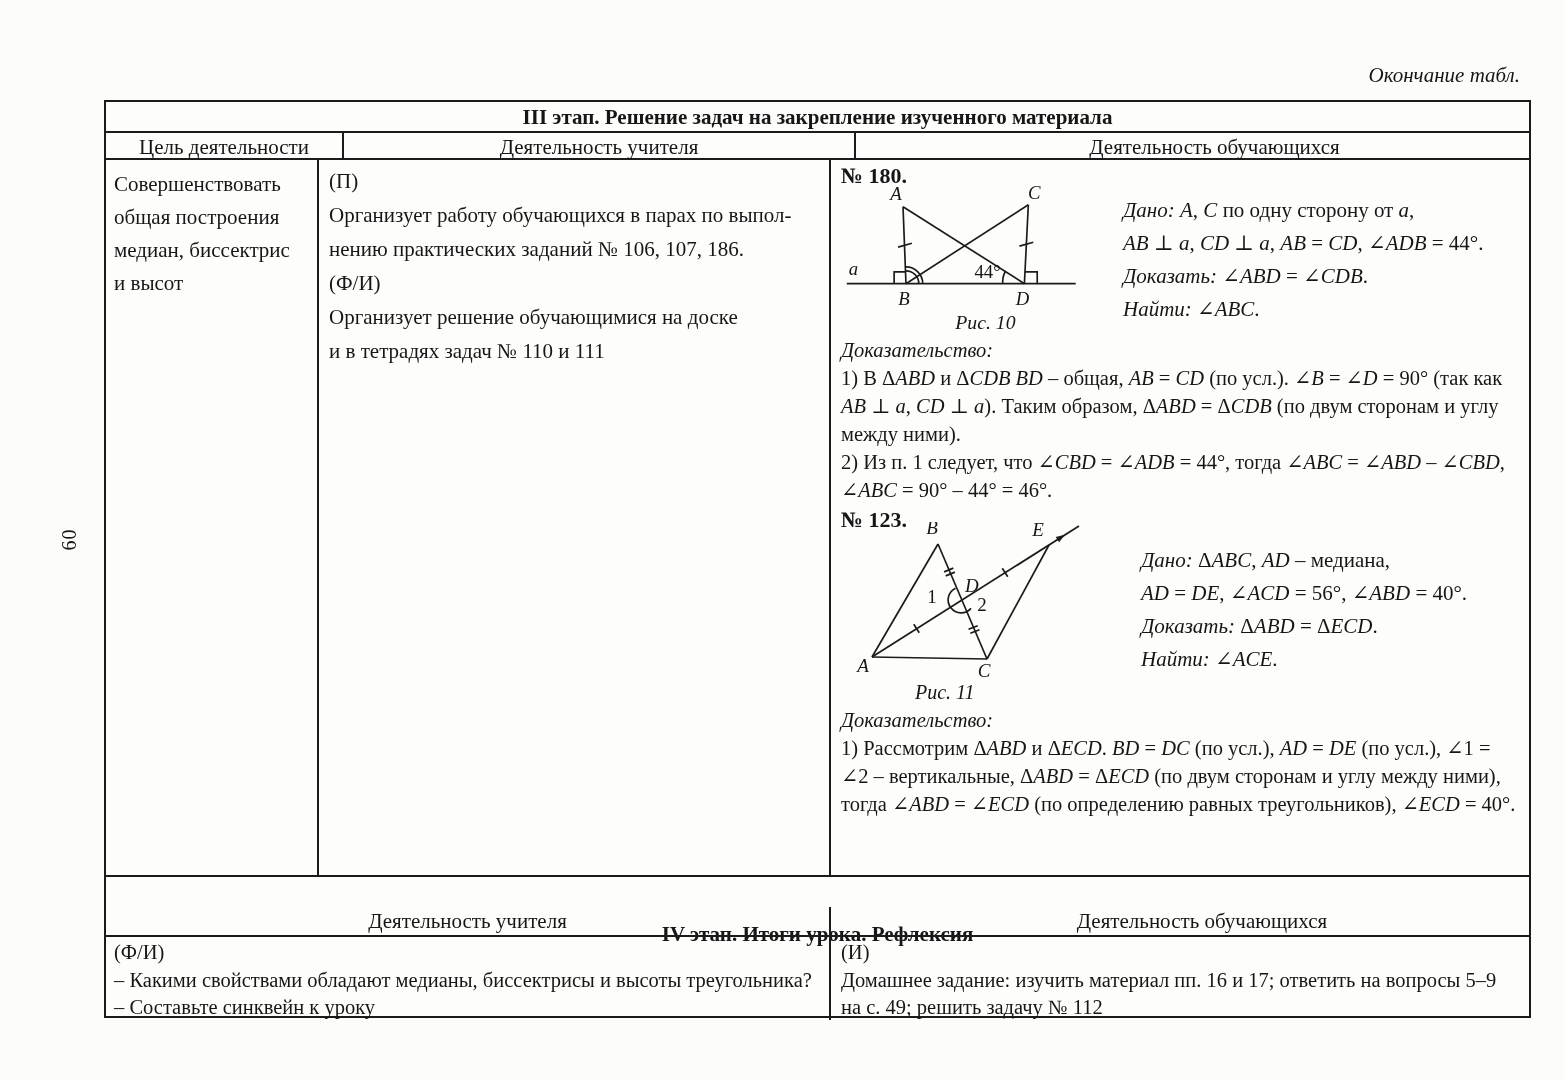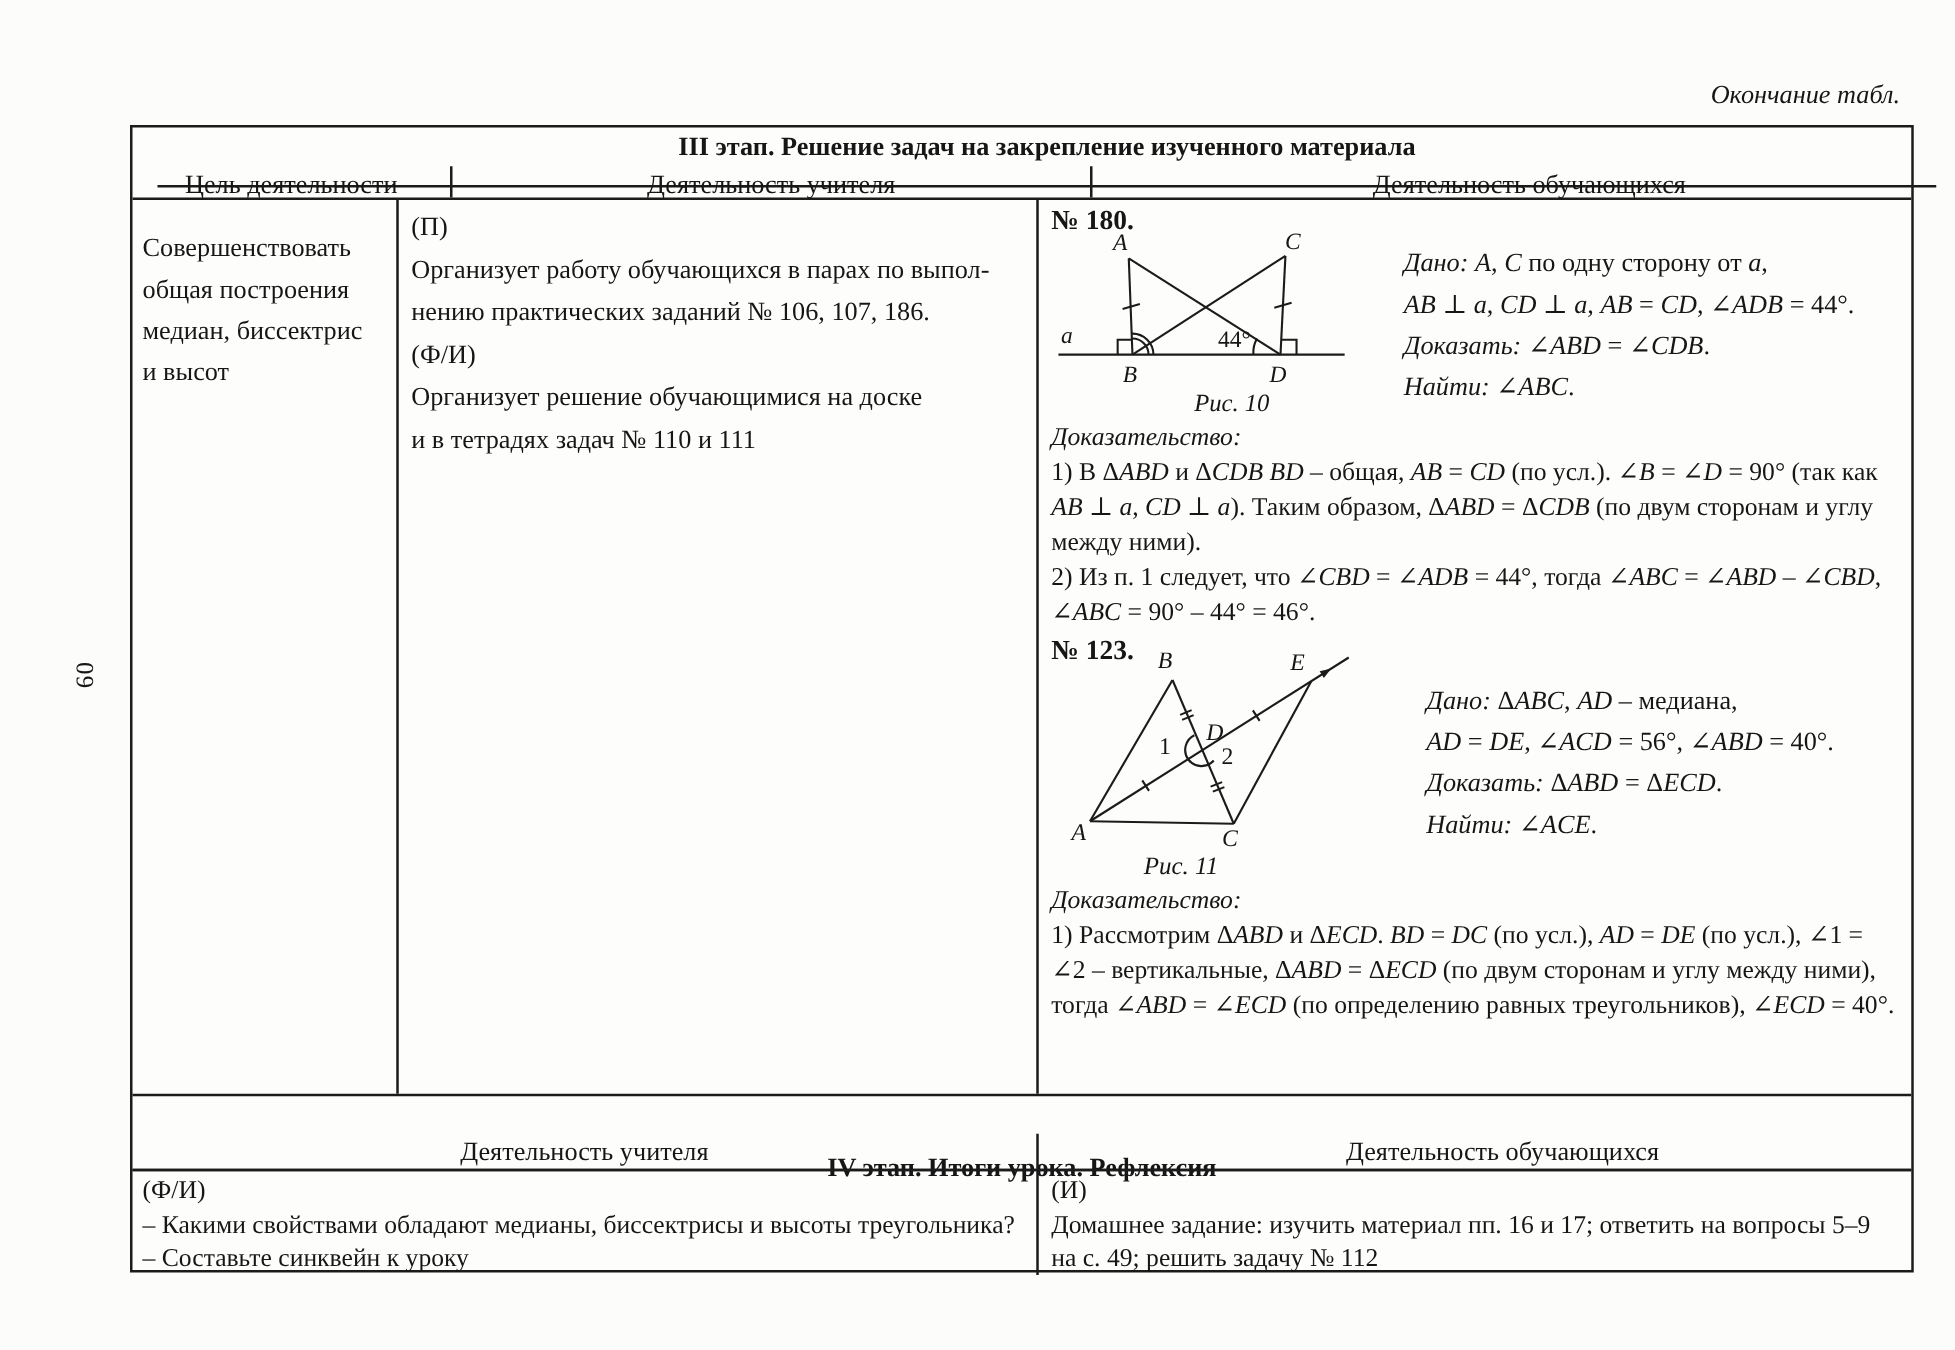--- a/index.html
+++ b/index.html
@@ -23,46 +23,46 @@
     font-size:20px; letter-spacing:1px;
   }
 
   .doc-table {
     position:absolute; left:104px; top:100px;
     width:1427px; height:918px;
     border:2px solid #1b1b1b;
     background:#fdfdfb;
   }
   .row { position:absolute; left:0; width:100%; display:flex; }
-  .r-stage3-title   { top:0;    height:48px; border-bottom:2px solid #1b1b1b;margin-left:20px; }
+  .r-stage3-title   { top:0;    height:31px; border-bottom:2px solid #1b1b1b; }
   .r-stage3-heads   { top:31px; height:27px; border-bottom:2px solid #1b1b1b; }
   .r-stage3-body    { top:58px; height:717px; border-bottom:2px solid #1b1b1b; }
   .r-stage4-title   { top:817px; height:18px; border-bottom:2px solid #1b1b1b; }
   .r-stage4-heads   { top:805px; height:30px; border-bottom:2px solid #1b1b1b; }
   .r-stage4-body    { top:835px; height:83px; }
 
   .stage-title {
     width:100%; text-align:center; font-weight:bold; font-size:21px;
     padding-top:3px;
   }
   .hcell {
     text-align:center; font-size:21px; padding-top:2px;
     border-right:2px solid #1b1b1b;
   }
   .hcell:last-child { border-right:none; }
-  .w-goal { width:256px; }
+  .w-goal { width:238px; }
   .w-teach { width:512px; }
   .w-stud { flex:1;margin-left:44px; }
   .w-half { width:725px; }
 
   .bcell {
     border-right:2px solid #1b1b1b; overflow:hidden;
   }
   .bcell:last-child { border-right:none; }
-  .goal-cell { width:213px; padding:22px 6px 0 8px; font-size:21px; line-height:33px; }
+  .goal-cell { width:213px; padding:8px 6px 0 8px; font-size:21px; line-height:33px; }
   .teach-cell { width:512px; padding:4px 8px 0 10px; font-size:21px; line-height:34px; }
   .stud-cell { flex:1; padding:0; font-size:20.5px; }
 
   .tasknum { font-weight:bold; font-size:22px; margin:3px 0 0 10px; height:25px; }
   .figrow { display:flex; align-items:flex-start; }
   .fig-svg { display:block; flex:none; }
   .given { font-size:21px; line-height:33px; margin-left:8px; white-space:nowrap; }
   .proof { margin:2px 8px 0 10px; font-size:20.5px; line-height:28px; }
   .proof p { margin:0; }
 

